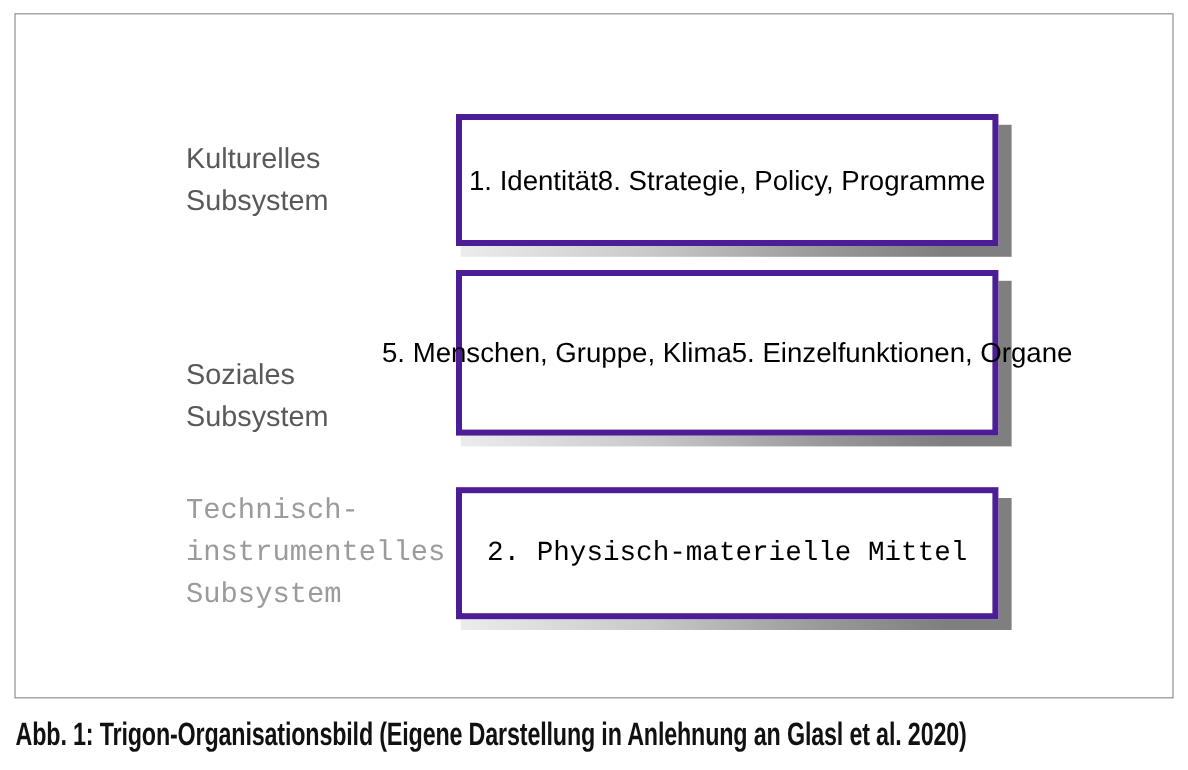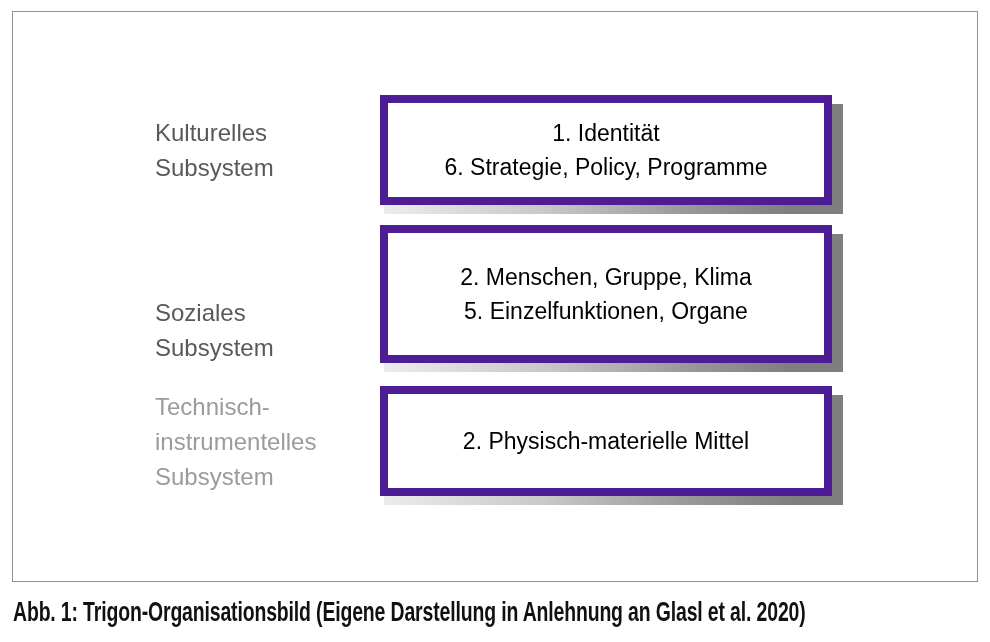--- a/index.html
+++ b/index.html
@@ -54,24 +54,24 @@
     width: calc(100% + 7px);
     height: 100%;
     background: linear-gradient(to right, #ececec 0%, #c8c8c8 35%, #9a9a9a 65%, #7f7f7f 88%);
   }
   .box {
     position: absolute;
     left: 0;
     top: 0;
     right: 0;
     bottom: 0;
-    border: 8px solid #4c1d95;
+    border: 5px solid #4c1d95;
     background: #ffffff;
     display: flex;
-    flex-direction: column;
+    flex-direction: row;
     justify-content: center;
     align-items: center;
     text-align: center;
   }
   .box-line {
     font-size: 23px;
     line-height: 34px;
     color: #000000;
     white-space: nowrap;
   }
@@ -95,38 +95,38 @@
 
   <div class="frame"></div>
 
   <div class="row" style="top:95px; height:110px;">
     <div class="row-label" style="color: rgb(89, 89, 89);">Kulturelles
 Subsystem</div>
     <div class="boxwrap">
       <div class="box-shadow"></div>
       <div class="box">
         <div class="box-line">1. Identität</div>
-        <div class="box-line">6. Strategie, Policy, Programme</div>
+        <div class="box-line">8. Strategie, Policy, Programme</div>
       </div>
     </div>
   </div>
 
   <div class="row" style="top:225px; height:138px;">
     <div class="row-label" style="color: rgb(89, 89, 89); margin-top: 36px;">Soziales
 Subsystem</div>
     <div class="boxwrap">
       <div class="box-shadow"></div>
       <div class="box">
-        <div class="box-line">2. Menschen, Gruppe, Klima</div>
+        <div class="box-line">5. Menschen, Gruppe, Klima</div>
         <div class="box-line">5. Einzelfunktionen, Organe</div>
       </div>
     </div>
   </div>
 
-  <div class="row" style="top:386px; height:110px;">
+  <div class="row" style="top:406px; height:110px;font-family:Liberation Mono, monospace;">
     <div class="row-label" style="color: rgb(155, 155, 155);">Technisch-
 instrumentelles
 Subsystem</div>
     <div class="boxwrap">
       <div class="box-shadow"></div>
       <div class="box">
         <div class="box-line">2. Physisch-materielle Mittel</div>
       </div>
     </div>
   </div>

